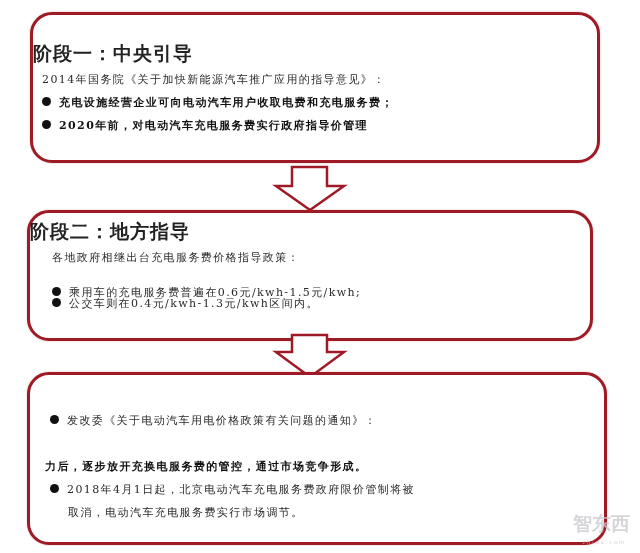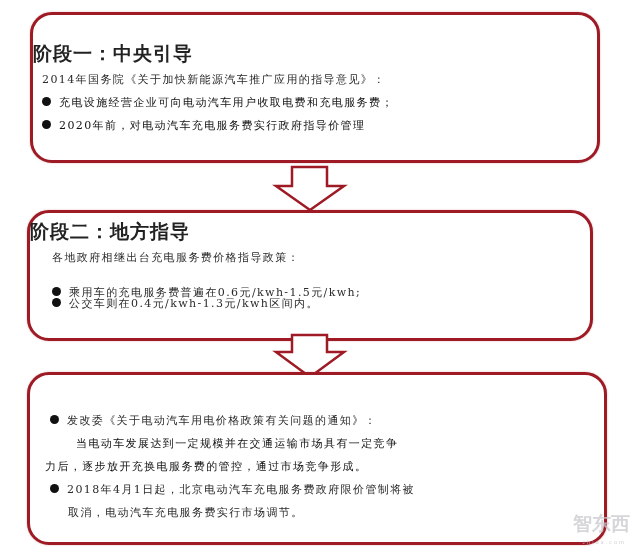--- a/index.html
+++ b/index.html
@@ -17,21 +17,21 @@
     }
     .title {
       position: absolute; left: 0; right: 0; text-align: left;
       font-weight: bold; font-size: 19px; letter-spacing: 1px;
       color: #222;
     }
     .line {
       position: absolute; white-space: nowrap; font-size: 11px;
       letter-spacing: 1.4px; color: #2a2a2a;
     }
-    .line.bold { font-weight: normal; color: #111; }
+    .line.bold { font-weight: bold; color: #111; }
     .bullet {
       display: inline-block; width: 9px; height: 9px; border-radius: 50%;
       background: #111; margin-right: 8px; vertical-align: middle; position: relative; top: -2px;
     }
     .arrow { position: absolute; }
     .watermark {
       position: absolute; right: 10px; bottom: 16px;
       font-family: "DejaVu Sans", sans-serif; font-size: 19px; font-weight: bold;
       color: rgba(200,200,205,0.75); letter-spacing: 0px; margin-left: 32px;
     }
@@ -75,23 +75,20 @@
 </div>
 
 <svg class="arrow" style="left:272px; top:332px;" width="76" height="48" viewBox="0 0 76 48">
   <polygon points="20,3 55,3 55,20 72,20 38,45 4,20 20,20" fill="#ffffff" stroke="#9e1b25" stroke-width="2.5" stroke-linejoin="miter"></polygon>
 </svg>
 
 <div class="box" style="left:27px; top:372px; width:580px; height:173px;">
   <div class="line" style="left:20px; top:38px;font-family:Liberation Mono, monospace;">
     <span class="bullet"></span><span>发改委《关于电动汽车用电价格政策有关问题的通知》：</span>
   </div>
-  <div class="line bold" style="left:46px; top:61px;">
-    <span>当电动车发展达到一定规模并在交通运输市场具有一定竞争</span>
-  </div>
   <div class="line bold" style="left:15px; top:84px;">
     <span>力后，逐步放开充换电服务费的管控，通过市场竞争形成。</span>
   </div>
   <div class="line" style="left:20px; top:107px;">
     <span class="bullet"></span><span>2018年4月1日起，北京电动汽车充电服务费政府限价管制将被</span>
   </div>
   <div class="line" style="left:38px; top:130px;">
     <span>取消，电动汽车充电服务费实行市场调节。</span>
   </div>
 </div>

